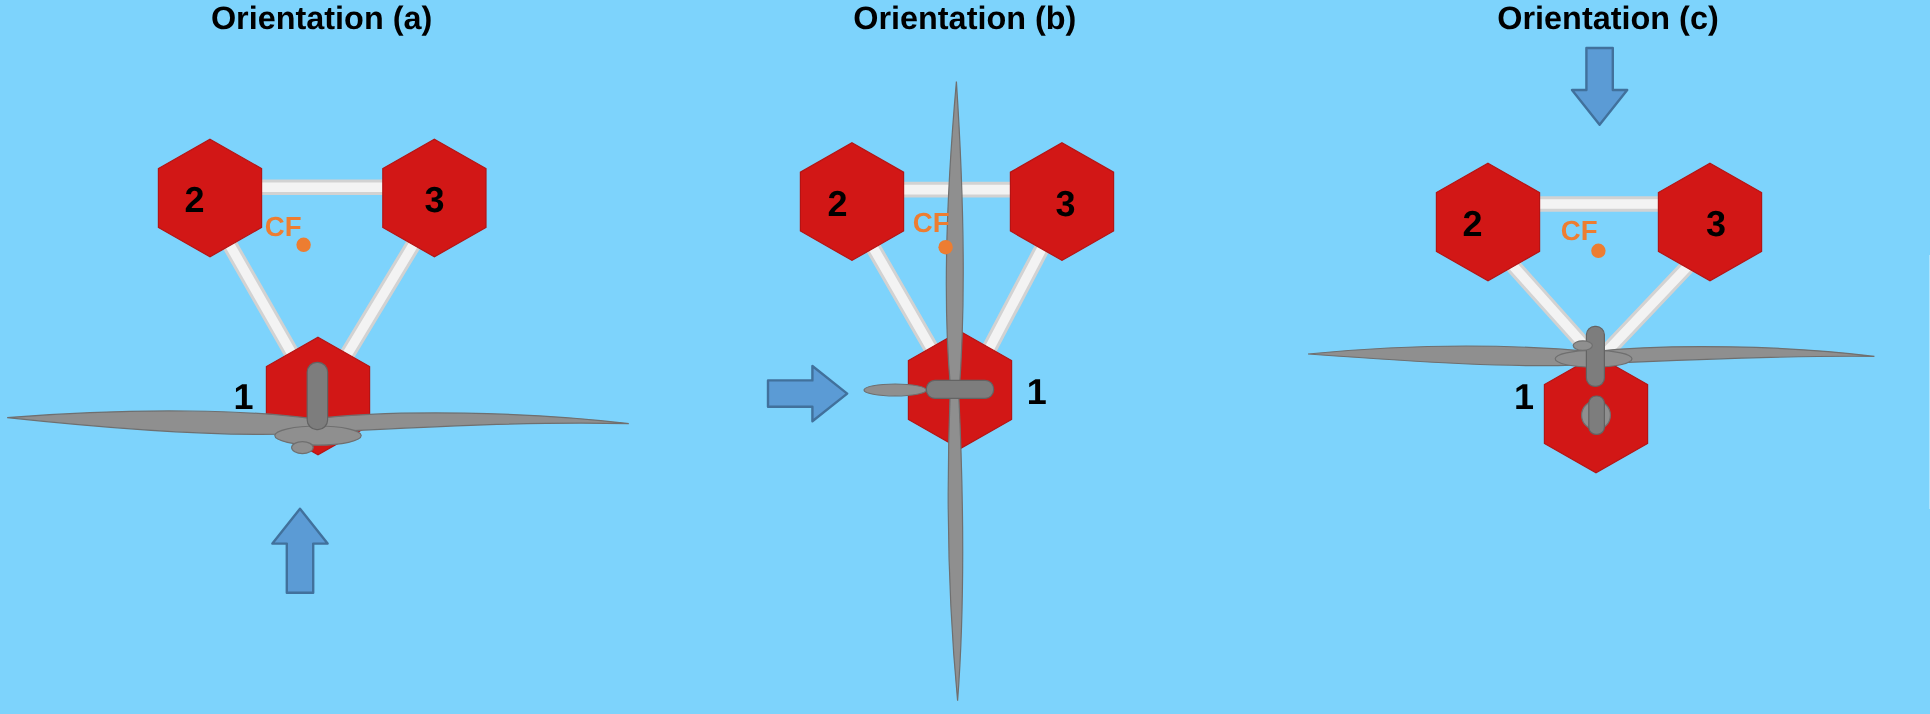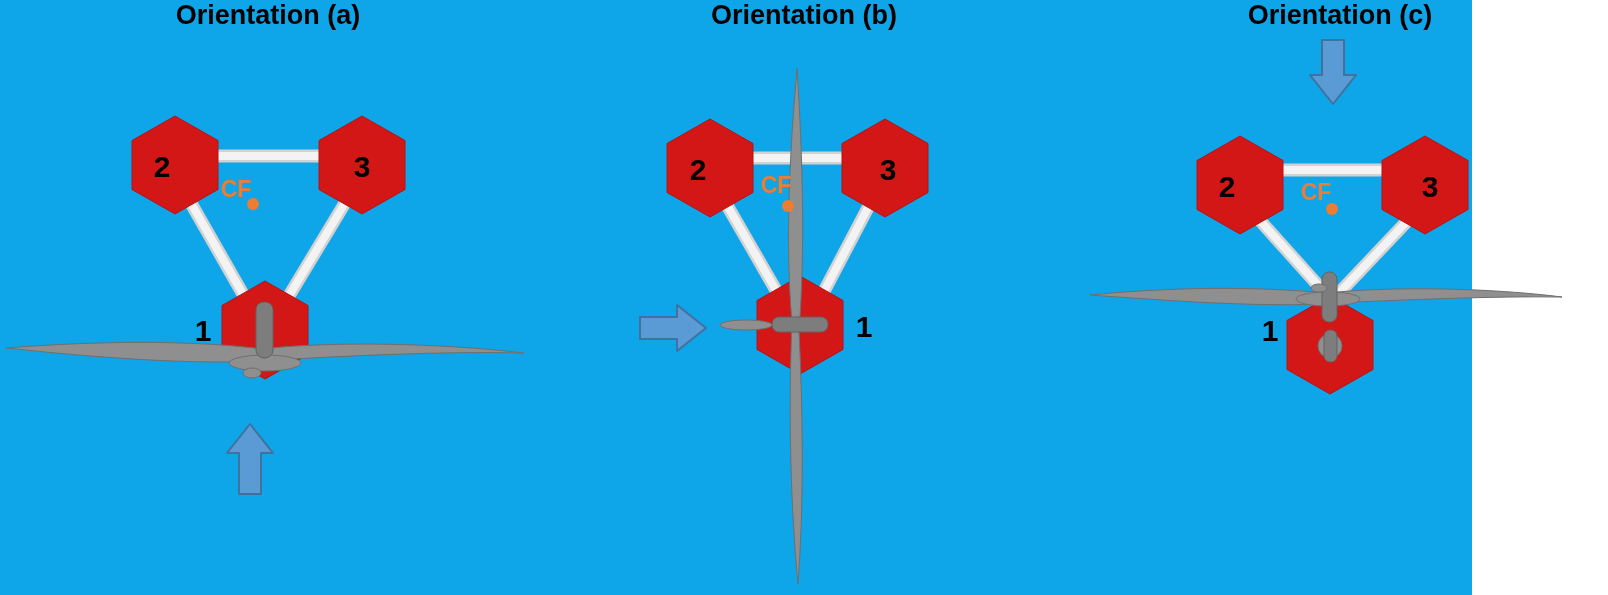--- a/index.html
+++ b/index.html
@@ -1,17 +1,17 @@
 <!DOCTYPE html>
 <html><head>
 <meta charset="utf-8">
 <style>
   html,body{margin:0;padding:0;background:#ffffff;}
   body{width:1608px;height:595px;font-family:"Liberation Sans",sans-serif;}
-  .figure{display:flex;width:1472px;height:595px;background:#0ea5e9;text-decoration:underline;}
+  .figure{display:flex;width:1608px;height:595px;background:#7dd3fc;text-decoration:underline;}
   .panel{width:536px;height:595px;position:relative;}
   .panel svg{display:block;width:536px;height:595px;}
   text{font-family:"Liberation Sans",sans-serif;}
   .title{font-size:27px;font-weight:bold;fill:#000000;}
   .node-label{font-size:30px;font-weight:bold;fill:#000000;}
   .cf-label{font-size:23px;font-weight:bold;}
   .rod-outer{stroke:#d2d2d2;stroke-width:13;stroke-linecap:round;fill:none;}
   .rod-inner{stroke:#f3f3f3;stroke-width:8;stroke-linecap:round;fill:none;}
   .hex{fill:#d21716;stroke:#b41414;stroke-width:1;}
   .blade{fill:#8f8f8f;stroke:#6f6f6f;stroke-width:1;}

